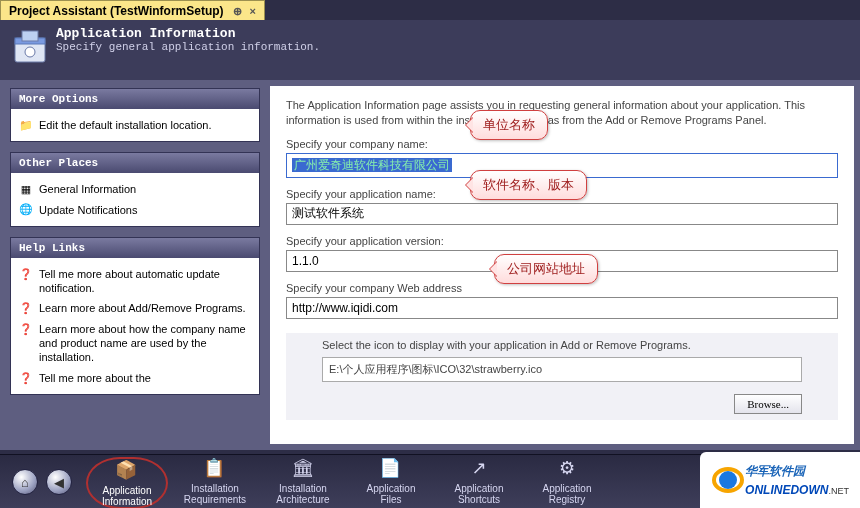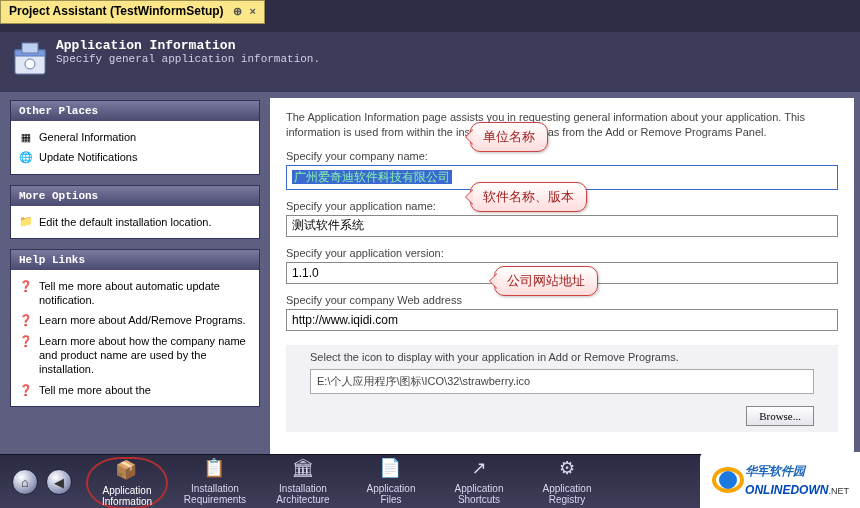--- a/index.html
+++ b/index.html
@@ -1,36 +1,36 @@
 <!DOCTYPE html>
 <html><head>
 <meta charset="utf-8">
 <style>
   * { box-sizing: border-box; font-family: "Segoe UI", Tahoma, sans-serif; }
   body { margin:0; width:860px; height:508px; background:#2d2d46; color:#000; overflow:hidden; }
   .tab { position:absolute; top:0; left:0; height:24px; background:#fbe68a; border:1px solid #9c9050; padding:3px 8px; font-size:12px; font-weight:bold; }
   .pin { display:inline-block; margin-left:6px; font-size:11px; color:#555; }
   .close-x { display:inline-block; margin-left:4px; font-size:11px; color:#555; }
-  .panel { position:absolute; top:32px; left:0; width:860px; height:430px; background:#5e5e80; overflow:hidden; }
+  .panel { position:absolute; top:20px; left:0; width:860px; height:430px; background:#5e5e80; overflow:hidden; }
   .header { height:60px; background:#3c3c5a; color:#fff; padding:6px 10px 6px 56px; position:relative; }
   .header .icon { position:absolute; left:12px; top:8px; width:36px; height:38px; }
   .header .title { font-weight:bold; font-size:13px; font-family: "Courier New", monospace; }
   .header .sub { font-size:11px; color:#d0d0e8; font-family:"Courier New",monospace; }
   .body { position:absolute; top:60px; bottom:0; left:0; right:0; }
   .sidebar { position:absolute; left:10px; top:8px; width:250px; }
   .box { background:#fff; border:1px solid #333355; margin-bottom:10px; }
   .box-head { background:linear-gradient(#7a7aa0,#4a4a70); color:#fff; font-size:11px; font-weight:bold; padding:4px 8px; font-family:"Courier New",monospace; }
   .box-body { padding:6px 6px 6px 6px; font-size:11px; }
   .side-item { display:flex; align-items:flex-start; gap:6px; padding:3px 2px; color:#000; line-height:1.3; cursor:pointer; font-family:"Courier New",monospace; }
   .side-item .mini { flex:0 0 14px; height:14px; display:flex; align-items:center; justify-content:center; font-size:11px; }
   .main { position:absolute; left:270px; right:6px; top:6px; bottom:6px; background:#fff; padding:12px 16px; font-family:"Courier New",monospace; font-size:11px; color:#444; overflow:hidden; }
   .main .helptext { line-height:1.35; }
   .field-label { margin-top:10px; }
   .input { width:100%; border:1px solid #888; padding:3px 5px; font-size:12px; margin-top:3px; background:#fff; }
-  .icon-text { margin-top:14px; padding:6px 24px; background:#f1f1f6; font-size:11px; }
+  .icon-text { margin-top:14px; padding:6px 36px; background:#f1f1f6; font-size:11px; }
   .icon-path { border:1px solid #aaa; padding:4px 6px; margin-top:6px; background:#fff; }
   .browse { float:right; margin-top:12px; border:1px solid #888; background:linear-gradient(#fff,#e4e4ec); padding:3px 12px; font-size:11px; font-family:Tahoma; cursor:pointer; }
   .bottom-bar { position:absolute; left:0; bottom:0; width:860px; height:54px; background:linear-gradient(#2a2a42,#3e3e5a); border-top:1px solid #111122; }
   .nav-btn { position:absolute; top:14px; width:26px; height:26px; border-radius:13px; background:radial-gradient(circle at 35% 30%, #fff, #9aa0c0 60%, #555574); border:1px solid #222240; color:#333; display:flex; align-items:center; justify-content:center; font-size:13px; cursor:pointer; }
   .bottom-icons { position:absolute; left:86px; top:2px; display:flex; gap:6px; }
   .bicon { width:82px; text-align:center; color:#d6d6f0; font-size:10px; line-height:1.1; cursor:pointer; padding-top:2px; font-family:"Courier New",monospace; }
   .bicon.selected { border:2px solid #b03030; border-radius:50% / 60%; color:#fff; }
   .bicon .glyph { height:24px; font-size:18px; }
   .watermark { position:absolute; right:0; bottom:0; width:160px; height:56px; background:#fff; border-top-left-radius:6px; display:flex; align-items:center; justify-content:center; }
   .wmtext .cn { font-size:12px; font-weight:bold; color:#1a64b8; font-style:italic; }
@@ -61,39 +61,39 @@
           <circle cx="18" cy="24" r="5" fill="#fff" stroke="#6a7aa8"></circle>
         </svg>
     </div>
     <div class="title">Application Information</div>
     <div class="sub">Specify general application information.</div>
   </div>
 
   <div class="body">
     <div class="sidebar">
       <div class="box">
+        <div class="box-head">More Options</div>
+        <div class="box-body">
+          <div class="side-item">
+            <span class="mini">📁</span>
+            <span>Edit the default installation location.</span>
+          </div>
+        </div>
+      </div>
+
+      <div class="box">
         <div class="box-head">Other Places</div>
         <div class="box-body">
           <div class="side-item">
             <span class="mini">▦</span>
             <span>General Information</span>
           </div>
           <div class="side-item">
             <span class="mini">🌐</span>
             <span>Update Notifications</span>
-          </div>
-        </div>
-      </div>
-
-      <div class="box">
-        <div class="box-head">More Options</div>
-        <div class="box-body">
-          <div class="side-item">
-            <span class="mini">📁</span>
-            <span>Edit the default installation location.</span>
           </div>
         </div>
       </div>
 
       <div class="box">
         <div class="box-head">Help Links</div>
         <div class="box-body">
           <div class="side-item">
             <span class="mini">❓</span>
             <span>Tell me more about automatic update notification.</span>

